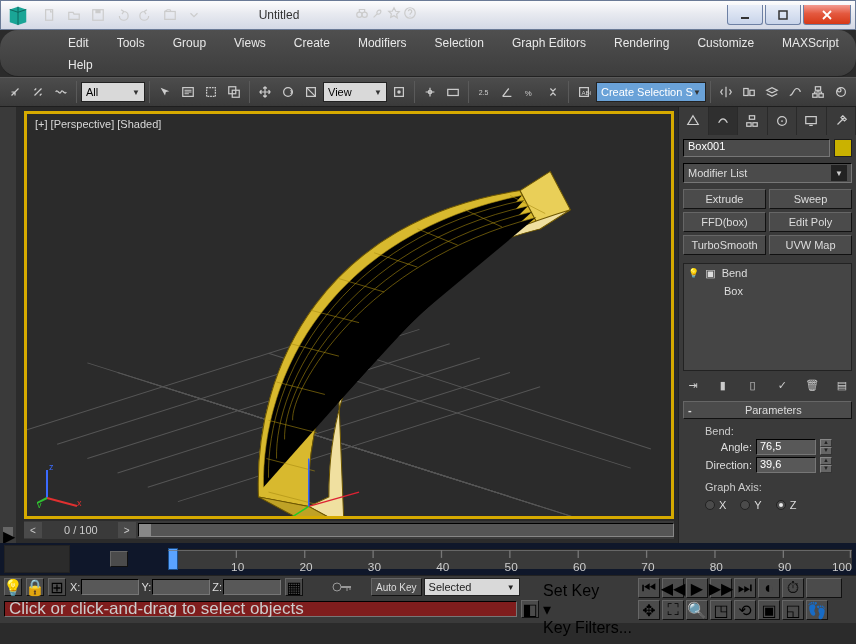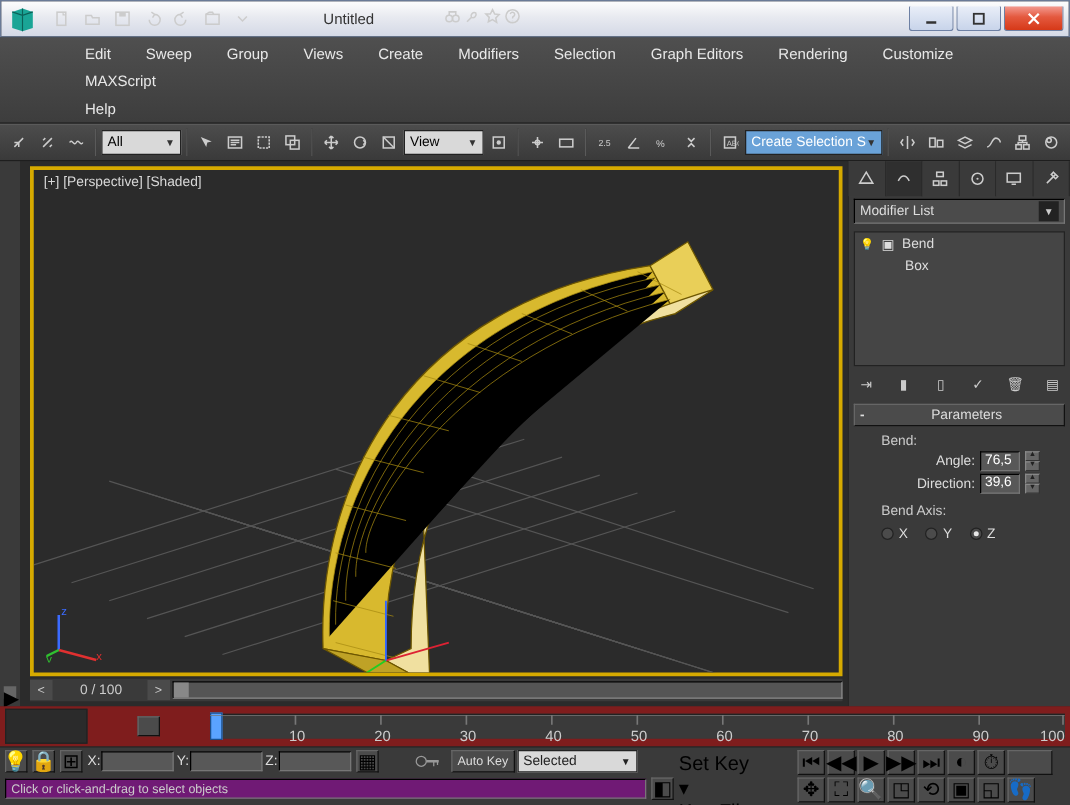--- a/index.html
+++ b/index.html
@@ -15,21 +15,21 @@
 .titlebar .search-wrap { display:flex; align-items:center; gap:0; }
 .titlebar .search { width: 180px; height: 20px; border:1px solid #8b98ae; font-size:11px; font-style:italic; color:#777; padding:0 4px; }
 .titlebar .qat2 { display:flex; gap:2px; padding:0 6px; }
 .titlebar .spacer { flex:1; }
 .winbtns { display:flex; }
 .winbtn { width: 36px; height: 20px; border:1px solid #6d80a4; border-top:none; border-radius:0 0 3px 3px; margin-right:2px; background:linear-gradient(#e9eef8,#c8d4ea); display:flex; align-items:center; justify-content:center; font-size:11px; }
 .winbtn.close { width:48px; background:linear-gradient(#f39b91,#e4593f 45%,#d63918); color:#fff; font-weight:bold; margin-right:4px; }
 .winbtn svg { width:10px; height:10px; }
 
 
-.menubar { background: linear-gradient(#4f4f4f,#3d3d3d); border-bottom:1px solid #222; padding: 2px 0 0 54px; }
+.menubar { background: linear-gradient(#4f4f4f,#3d3d3d); border-bottom:1px solid #222; padding: 2px 0 0 54px; border-radius: 18px; }
 .menubar .row { display:flex; flex-wrap:wrap; gap: 0; }
 .menubar .mitem { color:#e8e8e8; font-size:12px; padding:4px 14px; cursor:default; }
 
 
 .toolbar { height: 30px; background: linear-gradient(#4c4c4c,#3a3a3a); border-top:1px solid #5a5a5a; border-bottom:1px solid #1e1e1e; display:flex; align-items:center; padding:0 4px; overflow:hidden; gap:1px; }
 .toolbar .sep { width:1px; height:22px; background:#222; margin:0 3px; border-right:1px solid #5a5a5a; }
 .toolbar .tbtn { width:22px; height:22px; display:flex; align-items:center; justify-content:center; border-radius:2px; flex-shrink:0; }
 .toolbar .drop { height:20px; background:#d9d9d9; border:1px solid #222; font-size:11px; padding:0 4px; display:flex; align-items:center; justify-content:space-between; }
 .toolbar .drop .arr { font-size:8px; color:#333; }
 
@@ -70,49 +70,49 @@
 .cmdpanel .stack .row .bulb { color:#ffd24a; font-size:9px; }
 .cmdpanel .stackbtns { display:flex; justify-content:space-between; padding:2px 6px; }
 .cmdpanel .stackbtns .sb { width:16px; height:16px; display:flex; align-items:center; justify-content:center; color:#ccc; }
 .cmdpanel .rollout-head { background:#4b4b4b; border:1px outset #666; margin:6px 4px 2px; height:18px; display:flex; align-items:center; padding:0 4px; gap:8px; }
 .cmdpanel .rollout-head .minus { font-weight:bold; }
 .cmdpanel .rollout-head .ttl { flex:1; text-align:center; }
 .cmdpanel .rollout-body { padding:2px 24px 6px; }
 .cmdpanel .grp-label { color:#ccc; font-size:11px; margin:2px 0 2px 2px; }
 .cmdpanel .param-row { display:flex; align-items:center; justify-content:flex-end; gap:4px; margin:2px 0; }
 .cmdpanel .param-row label { color:#ddd; }
-.cmdpanel .param-row .pin { width:32px; height:16px; background:#585858; border:1px inset #222; color:#fff; font-size:11px; padding:0 3px; text-align:left; }
+.cmdpanel .param-row .pin { width:60px; height:16px; background:#585858; border:1px inset #222; color:#fff; font-size:11px; padding:0 3px; text-align:left; }
 .cmdpanel .param-row .spin { width:12px; display:flex; flex-direction:column; }
 .cmdpanel .param-row .spin div { height:8px; background:#666; border:1px outset #888; font-size:6px; line-height:5px; text-align:center; color:#222; }
 .cmdpanel .axis-row { display:flex; gap:14px; padding:4px 2px; align-items:center; }
 .cmdpanel .axis-row .rad { display:flex; align-items:center; gap:4px; }
 .cmdpanel .axis-row .dot { width:10px; height:10px; border:1px solid #222; border-radius:50%; background:#4b4b4b; display:inline-flex; align-items:center; justify-content:center; }
 .cmdpanel .axis-row .dot.sel::after { content:""; width:4px; height:4px; background:#e8e8e8; border-radius:50%; }
 
 
-.timeline { height: 32px; background:#7f1d1d; display:flex; align-items:center; padding:0 4px; position:relative;gap:38px; }
+.timeline { height: 32px; background:#0f172a; display:flex; align-items:center; padding:0 4px; position:relative;gap:38px; }
 .timeline .left-block { width:66px; height:28px; background:#2b2b2b; border:1px solid #222; margin-right:2px; }
 .timeline .mini-btn { width:18px; height:16px; background:#4b4b4b; border:1px outset #666; margin-right:2px; }
 .timeline .track { flex:1; height:20px; background:#3a3a3a; position:relative; border-top:1px solid #222; }
 .timeline .track .ruler { position:absolute; inset:0; }
 .timeline .track .head { position:absolute; left:0; top:-2px; width:10px; height:22px; background:#5aa3ff; border:1px solid #1b4f8c; }
 
 .bottom { height:48px; background:#3a3a3a; display:flex; border-top:1px solid #222; }
 .bottom .welcome { width:100px; height:38px; margin:4px; background:#fff; color:#222; font-family:monospace; font-size:11px; padding:11px 2px; white-space:nowrap; overflow:hidden; border:1px inset #888; }
 .bottom .mid { flex:1; display:flex; flex-direction:column; }
 .bottom .mid .row1 { display:flex; align-items:center; gap:4px; height:22px; padding:2px 4px; }
 .bottom .mid .row1 .xyz { display:flex; gap:2px; }
 .bottom .mid .row1 .xyz .fld { display:flex; align-items:center; gap:1px; }
 .bottom .mid .row1 .xyz .fld span { color:#ddd; font-size:11px; }
 .bottom .mid .row1 .xyz .inp { width:58px; height:16px; background:#585858; border:1px inset #222; }
-.bottom .mid .row1 .keys { display:flex; gap:2px; margin-left:4px; }
+.bottom .mid .row1 .keys { display:flex; gap:2px; margin-left:14px; }
 .bottom .mid .row1 .keys .kb { height:18px; background:#4b4b4b; border:1px outset #666; color:#ddd; font-size:10px; padding:0 4px; display:flex; align-items:center; }
 .bottom .mid .row1 .keys .sel { width:96px; height:18px; background:#d9d9d9; border:1px solid #222; font-size:11px; display:flex; align-items:center; justify-content:space-between; padding:0 4px; color:#222; }
 .bottom .mid .row2 { display:flex; align-items:center; gap:4px; height:22px; padding:0 4px; }
-.bottom .mid .row2 .status { flex:1; background:#701a75; border:1px inset #222; height:16px; color:#ccc; font-size:10px; padding:0 4px; display:flex; align-items:center; }
+.bottom .mid .row2 .status { flex:1; background:#7f1d1d; border:1px inset #222; height:16px; color:#ccc; font-size:17px; padding:0 4px; display:flex; align-items:center; }
 .bottom .right { width:220px; display:flex; flex-wrap:wrap; align-content:flex-start; padding:2px; gap:2px; }
 .bottom .right .rb { width:22px; height:20px; background:#4b4b4b; border:1px outset #666; display:flex; align-items:center; justify-content:center; }
 .bottom .iconbtn { width:18px; height:18px; background:#4b4b4b; border:1px outset #666; display:flex; align-items:center; justify-content:center; }
 
 
 svg.ico { width:14px; height:14px; }
 svg.ico * { stroke:#ccc; stroke-width:1.4; fill:none; }
 svg.ico .f { fill:#ccc; stroke:none; }
 </style>
 </head>
@@ -199,21 +199,21 @@
         <svg viewBox="0 0 10 10">
           <path d="M1 1l8 8M9 1l-8 8" stroke="#fff" stroke-width="1.8"></path>
         </svg>
       </div>
   </div>
 </div>
 
 <div class="menubar">
   <div class="row">
     <div class="mitem">Edit</div>
-    <div class="mitem">Sweep</div>
+    <div class="mitem">Tools</div>
     <div class="mitem">Group</div>
     <div class="mitem">Views</div>
     <div class="mitem">Create</div>
     <div class="mitem">Modifiers</div>
     <div class="mitem">Selection</div>
     <div class="mitem">Graph Editors</div>
     <div class="mitem">Rendering</div>
     <div class="mitem">Customize</div>
     <div class="mitem">MAXScript</div>
   </div>
@@ -500,23 +500,35 @@
             <rect x="2" y="3" width="12" height="8"></rect>
             <path d="M6 13h4"></path>
           </svg>
         </div>
       <div class="tab">
           <svg class="ico" viewBox="0 0 16 16">
             <path d="M4 12l8-8M10 2l4 4-2 2-4-4z" fill="#b8752a" stroke="#7a4a10"></path>
           </svg>
         </div>
     </div>
+    <div class="namefield">
+      <div class="inp">Box001</div>
+      <div class="color"></div>
+    </div>
     <div class="modlist">
       <span>Modifier List</span>
         <span class="arr">▼</span>
+    </div>
+    <div class="presets">
+      <div class="pbtn">Extrude</div>
+      <div class="pbtn">Sweep</div>
+      <div class="pbtn">FFD(box)</div>
+      <div class="pbtn">Edit Poly</div>
+      <div class="pbtn">TurboSmooth</div>
+      <div class="pbtn">UVW Map</div>
     </div>
     <div class="stack">
       <div class="row">
           <span class="bulb">💡</span>
           <span>▣</span>
           <span>Bend</span>
         </div>
       <div class="row">
           <span style="width:30px"></span>
           <span>Box</span>
@@ -545,21 +557,21 @@
           </div>
       </div>
       <div class="param-row">
         <label>Direction:</label>
         <div class="pin">39,6</div>
         <div class="spin">
             <div>▲</div>
             <div>▼</div>
           </div>
       </div>
-      <div class="grp-label" style="margin-top:8px">Bend Axis:</div>
+      <div class="grp-label" style="margin-top:8px">Graph Axis:</div>
       <div class="axis-row">
         <div class="rad">
             <span class="dot"></span>
             <span>X</span>
           </div>
         <div class="rad">
             <span class="dot"></span>
             <span>Y</span>
           </div>
         <div class="rad">

